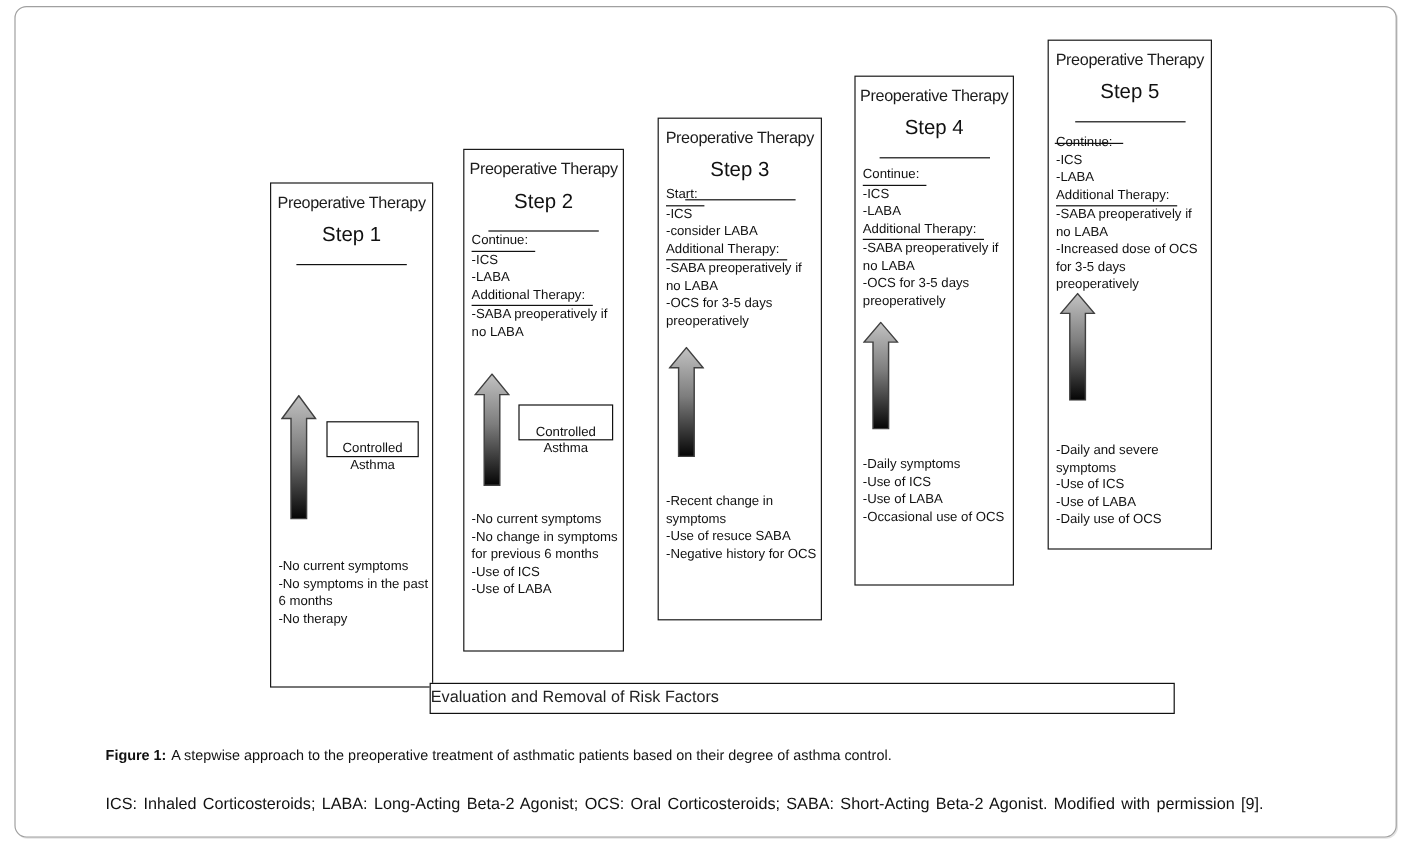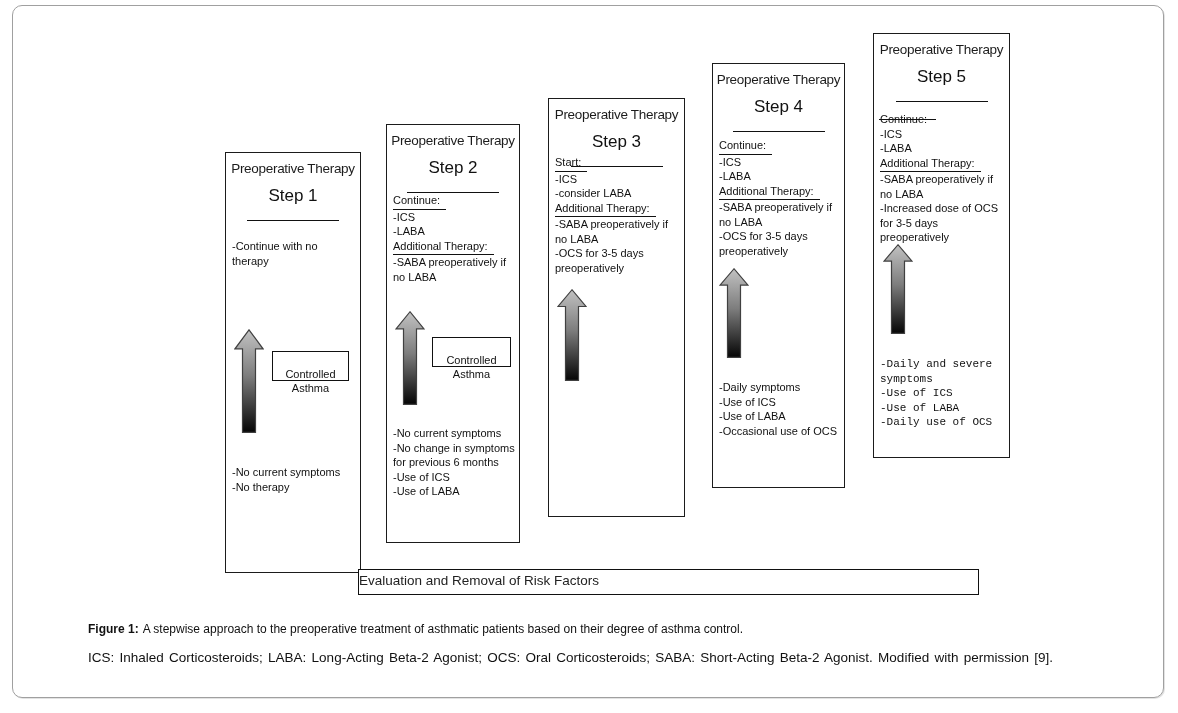--- a/index.html
+++ b/index.html
@@ -45,21 +45,21 @@
   }
   .eval-bar {
     position: absolute; left: 358px; top: 569px; width: 621px; height: 26px;
     border: 1.5px solid #111; background: #fff; text-align: left;
     font-size: 13.5px; line-height: 22px; color: #222;
   }
   .caption { position: absolute; left: 88px; top: 619px; width: 1004px; color: #111; }
   .caption-line1 { font-size: 12px; line-height: 20px; }
   .caption-line1 b { margin-right: 4px; }
   .caption-note {
-    margin-top: 9px; font-size: 13.5px; line-height: 20px;
+    margin-top: 21px; font-size: 13.5px; line-height: 20px;
     text-align: justify; word-spacing: 1.5px;
   }
 </style>
 </head>
 <body>
 
 <div class="stage">
   <svg width="0" height="0" style="position:absolute">
     <defs>
       <linearGradient id="agrad" x1="0" y1="0" x2="0" y2="1">
@@ -68,31 +68,29 @@
         <stop offset="1" stop-color="#050505"></stop>
       </linearGradient>
     </defs>
   </svg>
 
   <div class="frame"></div>
 
   <div class="step-box" style="left:197px; top:152px; width:136px; height:421px;">
     <div class="box-title">Preoperative Therapy</div>
     <div class="step-label">Step 1</div>
-    <div class="txt" style="top:86px;">
-      <div class="ln">-Continue with no therapy</div>
-    </div>
     <svg class="arrow" style="left:8px; top:176px;" width="30" height="104" viewBox="0 0 30 100" preserveAspectRatio="none">
       <polygon points="15,0.8 1,19 8.5,19 8.5,99.3 21.5,99.3 21.5,19 29,19" fill="url(#agrad)" stroke="#404040" stroke-width="1.2"></polygon>
     </svg>
     <div class="ca-box" style="left:46px; top:198px; width:77px; height:30px;">
       <span>Controlled Asthma</span>
     </div>
     <div class="txt" style="top:312px;">
       <div class="ln">-No current symptoms</div>
+      <div class="ln">-No symptoms in the past 6 months</div>
       <div class="ln">-No therapy</div>
     </div>
   </div>
 
   <div class="step-box" style="left:358px; top:124px; width:134px; height:419px;">
     <div class="box-title">Preoperative Therapy</div>
     <div class="step-label">Step 2</div>
     <div class="txt" style="top:68px;">
       <div class="ln"><span class="u-span">Continue:</span></div>
       <div class="ln">-ICS</div>
@@ -121,20 +119,25 @@
       <div class="ln"><span class="u-span">Start:</span></div>
       <div class="ln">-ICS</div>
       <div class="ln">-consider LABA</div>
       <div class="ln"><span class="u-span">Additional Therapy:</span></div>
       <div class="ln">-SABA preoperatively if no LABA</div>
       <div class="ln">-OCS for 3-5 days preoperatively</div>
     </div>
     <svg class="arrow" style="left:8px; top:190px;" width="30" height="92" viewBox="0 0 30 100" preserveAspectRatio="none">
       <polygon points="15,0.8 1,19 8.5,19 8.5,99.3 21.5,99.3 21.5,19 29,19" fill="url(#agrad)" stroke="#404040" stroke-width="1.2"></polygon>
     </svg>
+    <div class="txt" style="top:312px;">
+      <div class="ln">-Recent change in symptoms</div>
+      <div class="ln">-Use of resuce SABA</div>
+      <div class="ln">-Negative history for OCS</div>
+    </div>
   </div>
 
   <div class="step-box" style="left:684px; top:63px; width:133px; height:425px;">
     <div class="box-title">Preoperative Therapy</div>
     <div class="step-label">Step 4</div>
     <div class="txt" style="top:74px;">
       <div class="ln"><span class="u-span">Continue:</span></div>
       <div class="ln">-ICS</div>
       <div class="ln">-LABA</div>
       <div class="ln"><span class="u-span">Additional Therapy:</span></div>
@@ -159,21 +162,21 @@
       <div class="ln"><span class="strike-span">Continue:</span></div>
       <div class="ln">-ICS</div>
       <div class="ln">-LABA</div>
       <div class="ln"><span class="u-span">Additional Therapy:</span></div>
       <div class="ln">-SABA preoperatively if no LABA</div>
       <div class="ln">-Increased dose of OCS for 3-5 days preoperatively</div>
     </div>
     <svg class="arrow" style="left:9px; top:210px;" width="30" height="90" viewBox="0 0 30 100" preserveAspectRatio="none">
       <polygon points="15,0.8 1,19 8.5,19 8.5,99.3 21.5,99.3 21.5,19 29,19" fill="url(#agrad)" stroke="#404040" stroke-width="1.2"></polygon>
     </svg>
-    <div class="txt" style="top:323px;font-family:Liberation Mono, monospace;">
+    <div class="txt" style="top:334px;">
       <div class="ln">-Daily and severe symptoms</div>
       <div class="ln">-Use of ICS</div>
       <div class="ln">-Use of LABA</div>
       <div class="ln">-Daily use of OCS</div>
     </div>
   </div>
 
   <div class="eval-bar">Evaluation and Removal of Risk Factors</div>
 
   <div class="caption">

